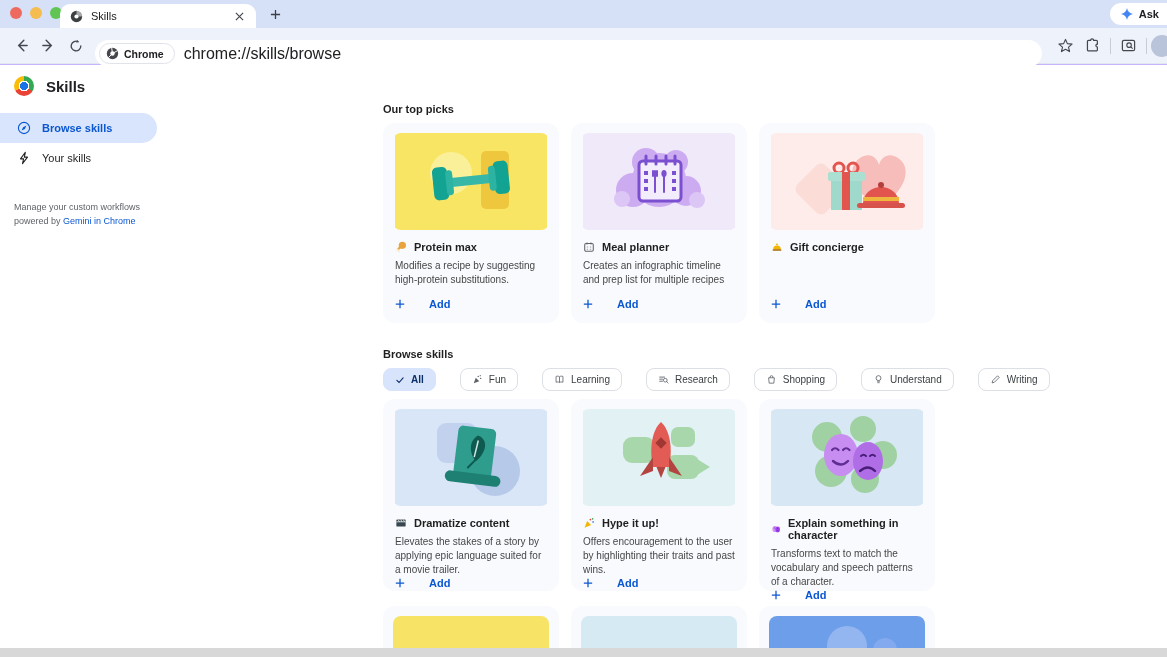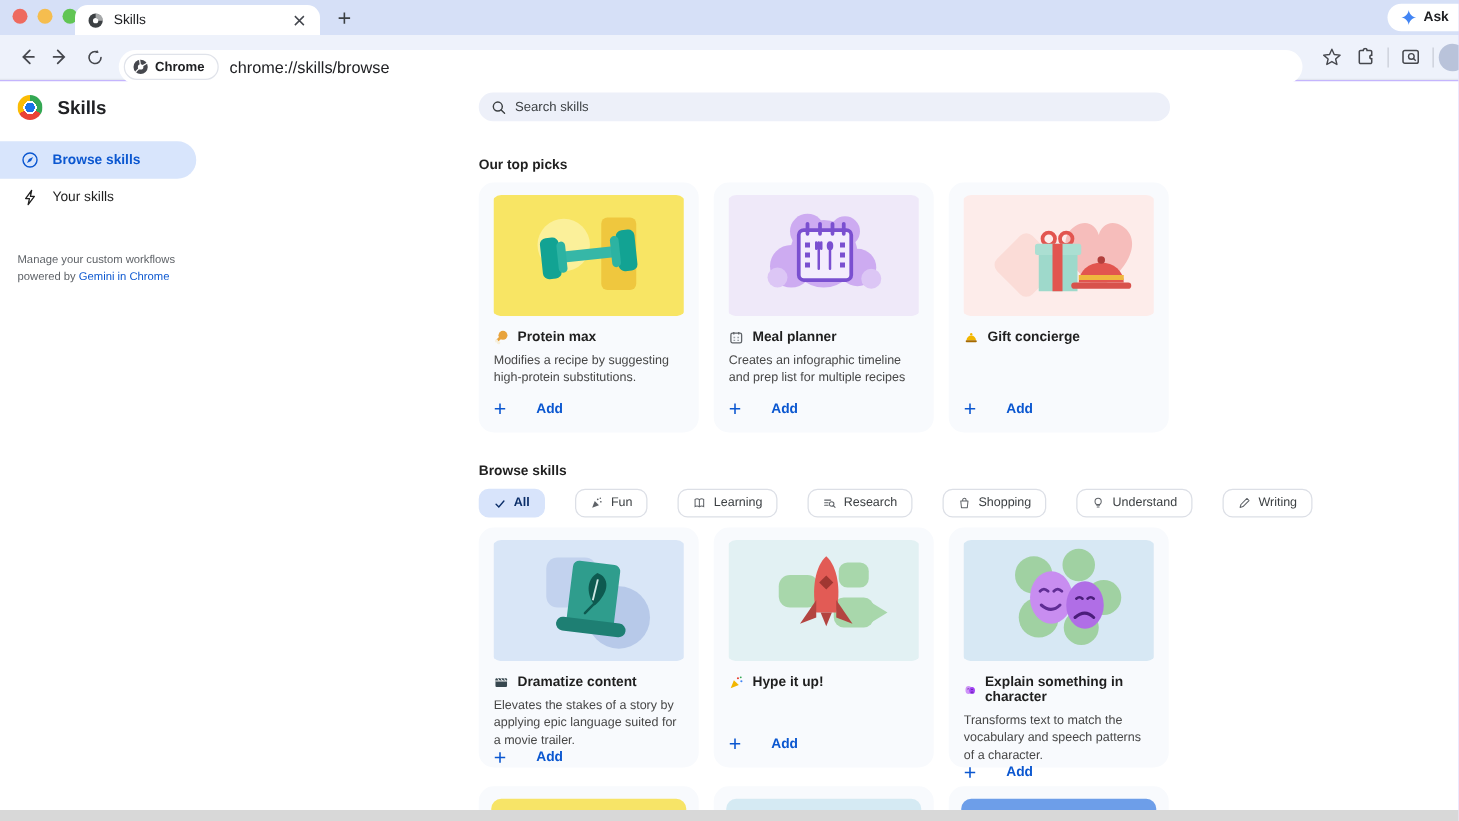--- a/index.html
+++ b/index.html
@@ -21,21 +21,21 @@
 
   
   .toolbar { position:absolute; top:28px; left:0; right:0; height:36px; background:#eef2fb;
              border-bottom:1px solid #e2e6ef; display:flex; align-items:center; padding:0 8px; }
   .tbtn { width:27px; height:27px; display:flex; align-items:center; justify-content:center; border-radius:50%; flex:none; }
   .addressbar { flex:1; height:27px; background:#fff; border-radius:14px; margin:16px 10px 0 6px;
                 display:flex; align-items:center; padding:0 12px 0 4px; min-width:0; }
   .site-chip { height:21px; background:#fff; border:1px solid #e0e3ea; border-radius:11px;
                display:flex; align-items:center; gap:5px; padding:0 10px 0 6px;
                font-size:10.5px; font-weight:700; color:#202124; flex:none; }
-  .url { margin-left:9px; font-size:13px; color:#202124; white-space:nowrap; }
+  .url { margin-left:9px; font-size:16px; color:#202124; white-space:nowrap; }
   .tb-divider { width:1px; height:16px; background:#c8ccd6; margin:0 4px; flex:none; }
   .avatar { width:22px; height:22px; border-radius:50%; background:#b9c3da; flex:none; margin-right:-14px; }
 
   
   .page { position:absolute; top:65px; left:0; right:0; bottom:0; background:#fff; display:flex; overflow:hidden; }
   .sidebar { width:383px; flex:none; }
   .brand { display:flex; align-items:center; gap:12px; margin:11px 0 0 14px; }
   .brand-title { font-size:15px; font-weight:700; color:#202124; }
   .chrome-logo { width:20px; height:20px; border-radius:50%; flex:none;
     background:
@@ -189,27 +189,20 @@
         </div>
       </div>
       <div class="footnote">
         <span>Manage your custom workflows</span><br>
         <span>powered by </span><a href="#">Gemini in Chrome</a>
       </div>
     </div>
 
     <div class="main">
 
-      <div class="searchbar">
-        <svg class="ic" width="12" height="12" viewBox="0 0 16 16">
-            <circle cx="7" cy="7" r="4.8" fill="none" stroke="#3c4043" stroke-width="1.5"></circle>
-            <path d="M10.6 10.6 L14.2 14.2" stroke="#3c4043" stroke-width="1.5" stroke-linecap="round"></path>
-          </svg>
-        <input type="text" placeholder="Search skills" style="">
-      </div>
 
       <div class="h-section h-top">Our top picks</div>
 
       <div class="grid">
 
         <div class="card r1">
           <div class="illus">
             <svg width="156" height="97" viewBox="0 0 152 97">
                 <rect width="152" height="97" fill="#f8e564"></rect>
                 <circle cx="56" cy="40" r="21" fill="#fbf09a"></circle>
@@ -422,20 +415,21 @@
           </div>
           <div class="card-title">
             <svg class="ic" width="12" height="12" viewBox="0 0 14 14">
                 <path d="M1.8 12.4 L4.8 4.8 L9.4 9.4 Z" fill="#f2b600"></path>
                 <circle cx="8.6" cy="3" r="1" fill="#e94235"></circle>
                 <circle cx="11.8" cy="5.8" r="1" fill="#4285f4"></circle>
                 <circle cx="11.2" cy="2.2" r="0.9" fill="#34a853"></circle>
               </svg>
             <span>Hype it up!</span>
           </div>
+          <div class="card-desc">Offers encouragement to the user by highlighting their traits and past wins.</div>
           <div class="add-row">
             <svg class="ic" width="10" height="10" viewBox="0 0 12 12">
                 <path d="M6 1 V11 M1 6 H11" stroke="#0b57d0" stroke-width="1.5"></path>
               </svg>
             <span>Add</span>
           </div>
         </div>
 
         <div class="card r2">
           <div class="illus">

